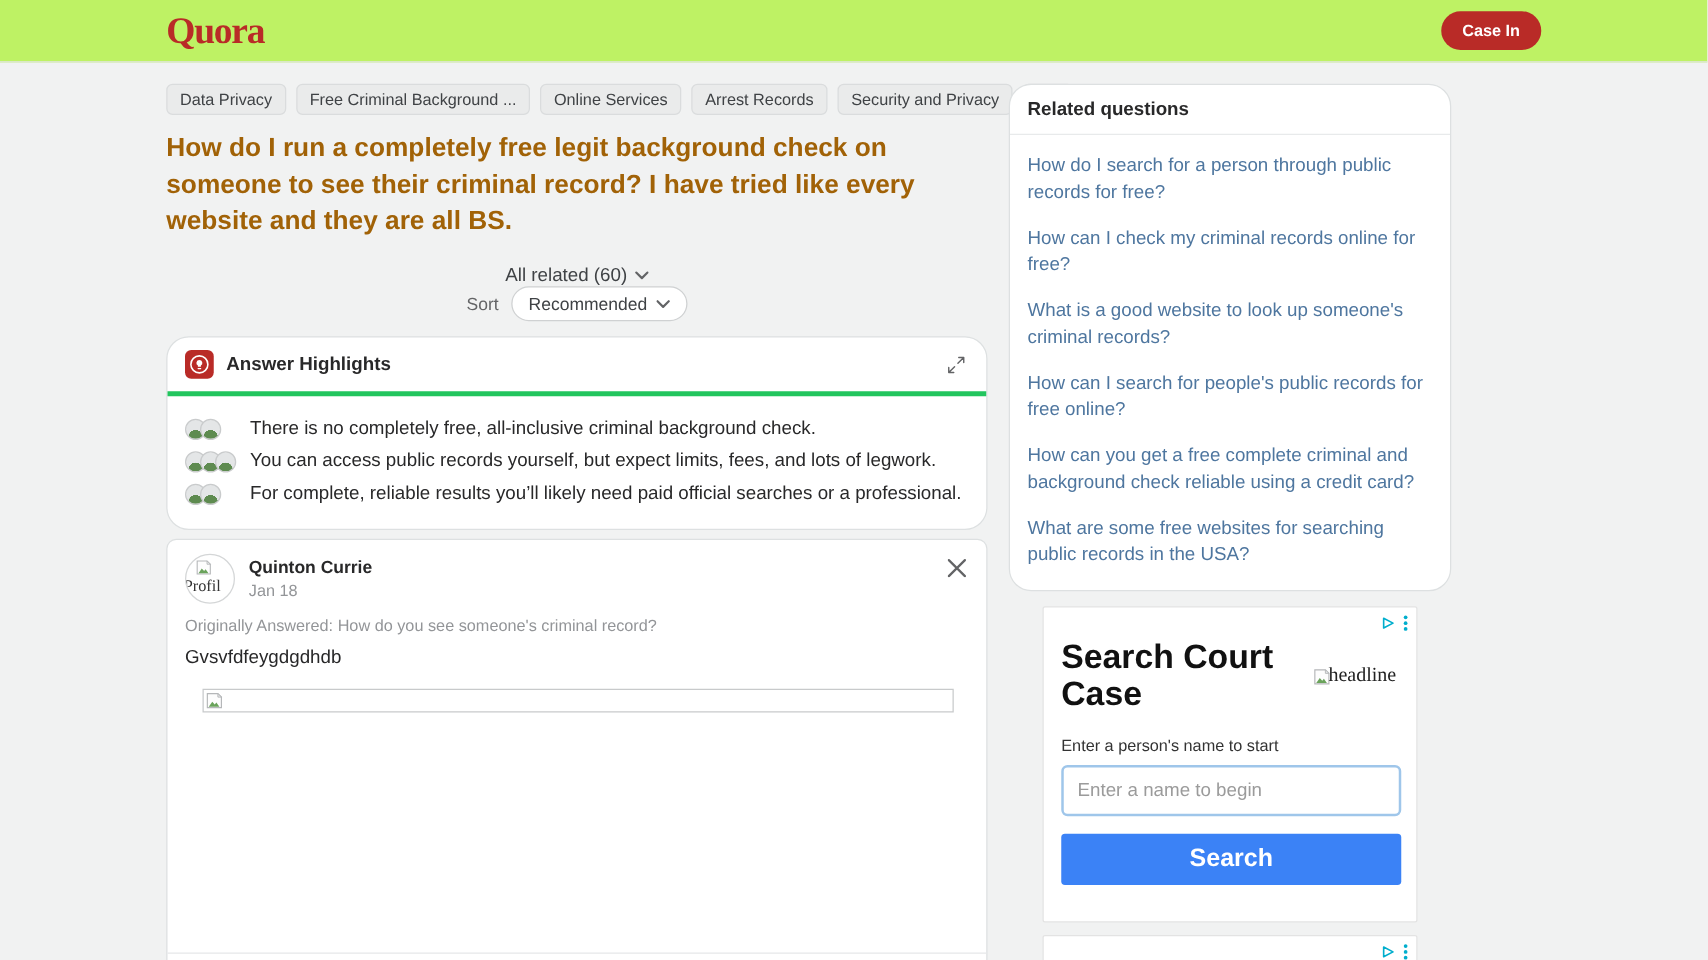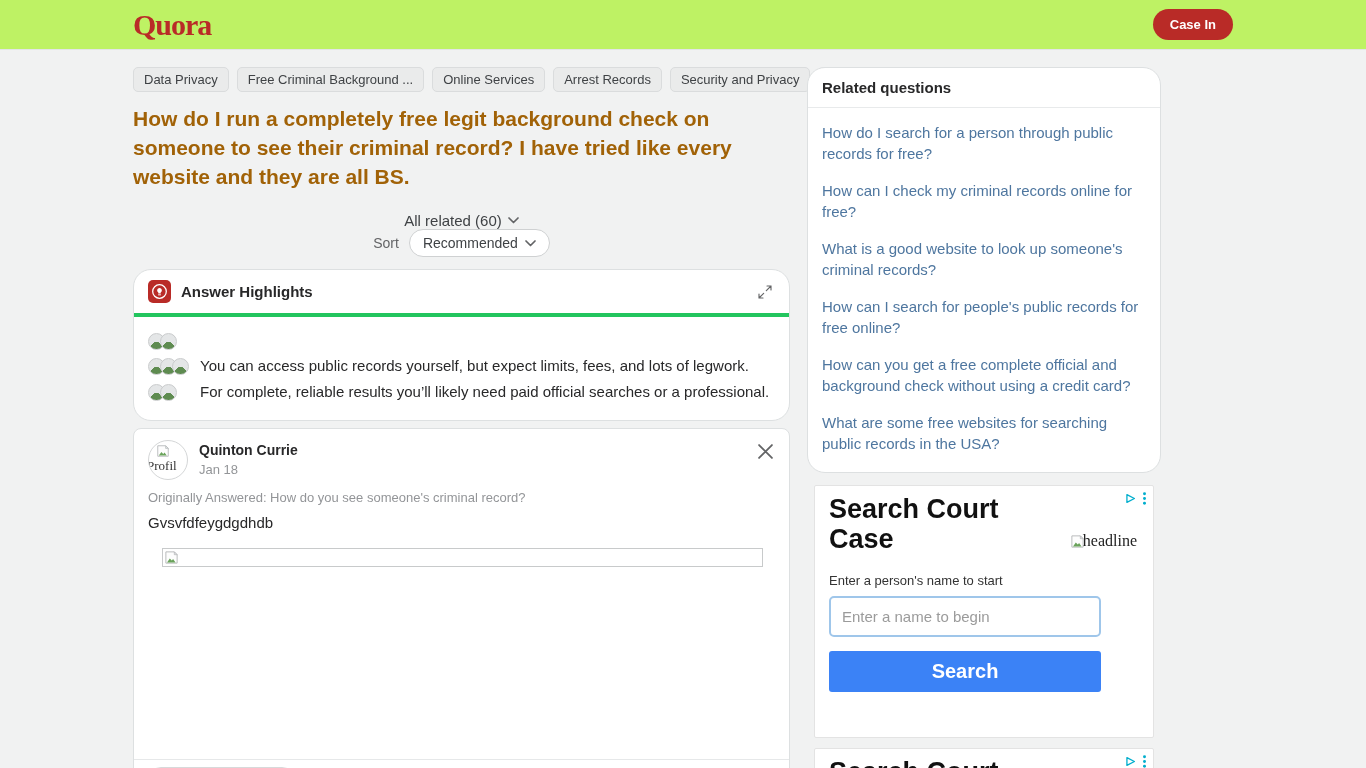--- a/index.html
+++ b/index.html
@@ -60,21 +60,21 @@
   .upvote-label { font-size:13px; color:#636466; }
   .vote-sep { width:1px; align-self:stretch; background:#d7d9da; }
   .down-part { padding:5px 11px; border:none; background:none; cursor:pointer; display:flex; }
   .icon-btn { background:none; border:none; cursor:pointer; display:flex; padding:4px; margin-left:12px; }
 
   .rel-card { margin-bottom:12px; }
   .rel-header { font-size:15px; font-weight:700; color:#282829; padding:11px 14px; border-bottom:1px solid #e8eaeb; }
   .rel-list { padding:6px 0 10px; }
   .rel-item { display:block; padding:8px 14px; font-size:15px; line-height:21px; color:#4e769f; cursor:pointer; text-decoration:none; }
 
-  .ad-card { width:340px; margin:0 auto 10px; background:#fff; border:1px solid #e3e3e3; border-radius:2px; position:relative; padding:8px 14px; }
+  .ad-card { width:300px; margin:0 auto 10px; background:#fff; border:1px solid #e3e3e3; border-radius:2px; position:relative; padding:24px 14px; }
   .ad-card.first { height:253px; }
   .ad-card.second { height:120px; }
   .adchoices { position:absolute; top:5px; right:5px; display:flex; align-items:center; gap:3px; }
   .adchoices button { background:none; border:none; cursor:pointer; display:flex; padding:1px; }
   .ad-heading { font-size:27px; line-height:30px; font-weight:700; color:#111; width:180px; cursor:pointer; }
   .ad-headline-img { position:absolute; top:46px; right:16px; display:flex; align-items:center; }
   .ad-headline-img .bi-ic { width:15px; height:15px; }
   .ad-headline-alt { font-family:"Liberation Serif",serif; font-size:16px; color:#222; margin-left:-2px; }
   .ad-prompt { font-size:13px; color:#333; margin-top:19px; }
   .ad-input { width:272px; height:41px; margin-top:8px; border:2px solid #9fc6ea; border-radius:5px; padding:0 11px; font-size:15px; font-family:inherit; color:#333; outline:none; }
@@ -150,20 +150,21 @@
               <path d="M15 3h6v6M21 3l-7 7M9 21H3v-6M3 21l7-7"></path>
             </svg>
         </button>
       </div>
       <div class="hl-body">
         <div class="hl-row">
           <span class="hl-avs">
               <span class="hl-av"></span>
               <span class="hl-av"></span>
             </span>
+          <span class="hl-text">There is no completely free, all-inclusive criminal background check.</span>
         </div>
         <div class="hl-row">
           <span class="hl-avs">
               <span class="hl-av"></span>
               <span class="hl-av"></span>
               <span class="hl-av"></span>
             </span>
           <span class="hl-text">You can access public records yourself, but expect limits, fees, and lots of legwork.</span>
         </div>
         <div class="hl-row">
@@ -234,21 +235,21 @@
 
   <div class="sidebar">
 
     <div class="card rel-card">
       <div class="rel-header">Related questions</div>
       <div class="rel-list">
         <a class="rel-item">How do I search for a person through public records for free?</a>
         <a class="rel-item">How can I check my criminal records online for free?</a>
         <a class="rel-item">What is a good website to look up someone's criminal records?</a>
         <a class="rel-item">How can I search for people's public records for free online?</a>
-        <a class="rel-item">How can you get a free complete official and background check without using a credit card?</a>
+        <a class="rel-item">How can you get a free complete criminal and background check reliable using a credit card?</a>
         <a class="rel-item">What are some free websites for searching public records in the USA?</a>
       </div>
     </div>
 
     <div class="ad-card first">
       <div class="adchoices">
         <button>
           <svg width="13" height="13" viewBox="0 0 20 20">
               <path d="M4.5 4 L16 10 4.5 16 Z" fill="none" stroke="#00aecd" stroke-width="2" stroke-linejoin="round"></path>
             </svg>

